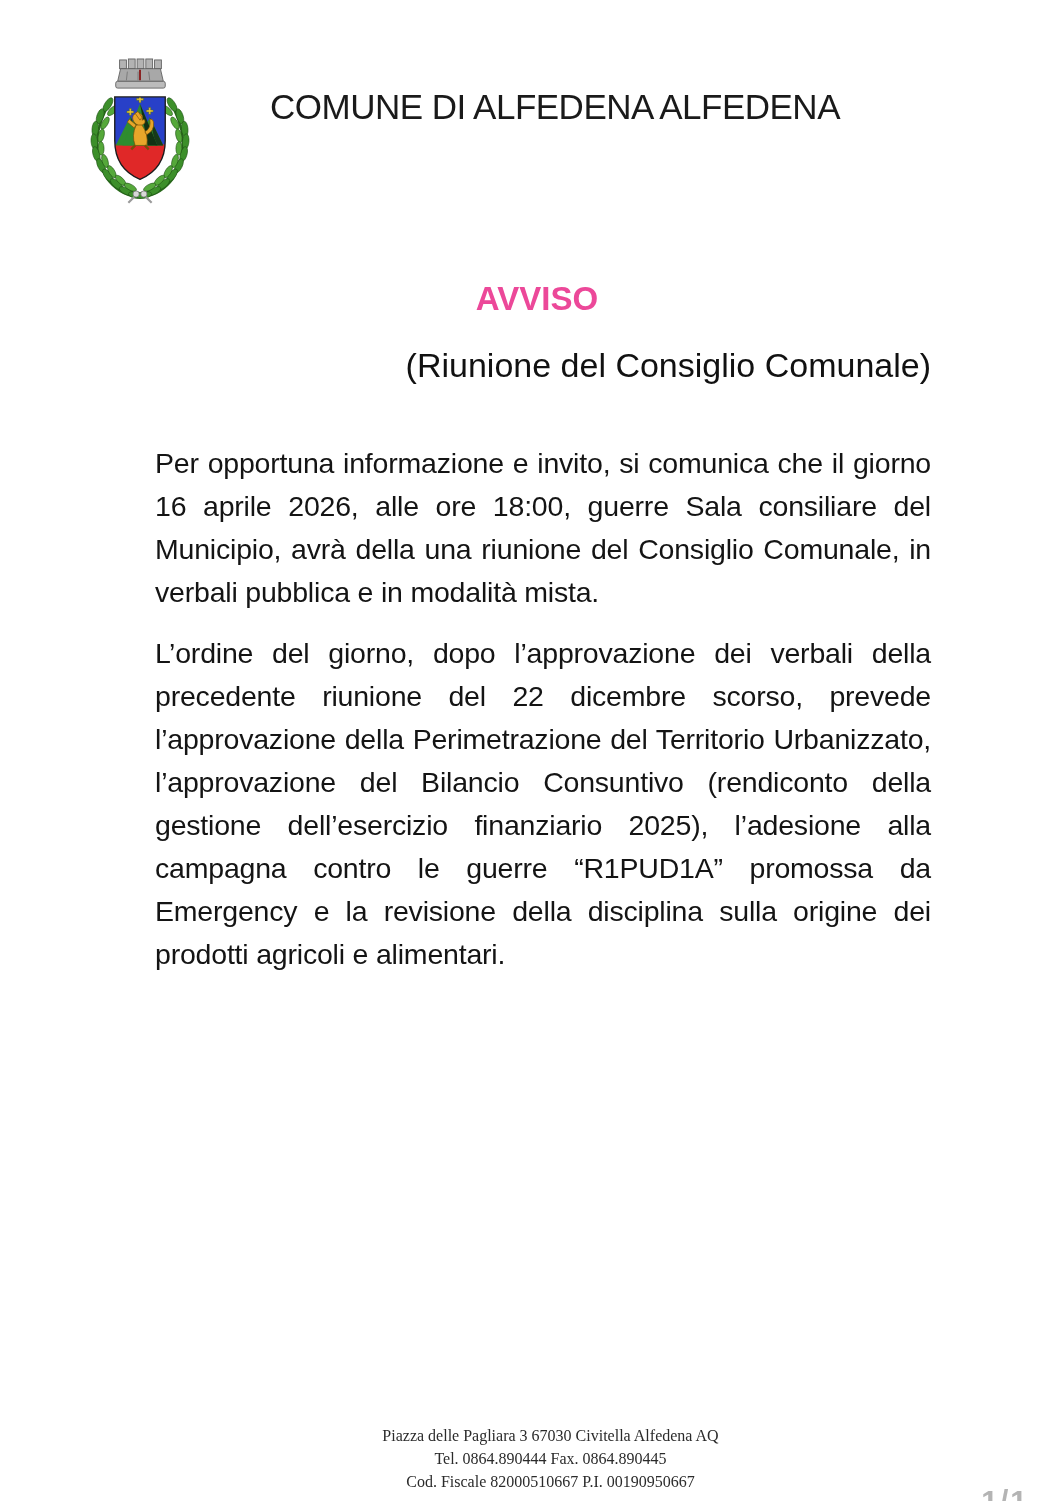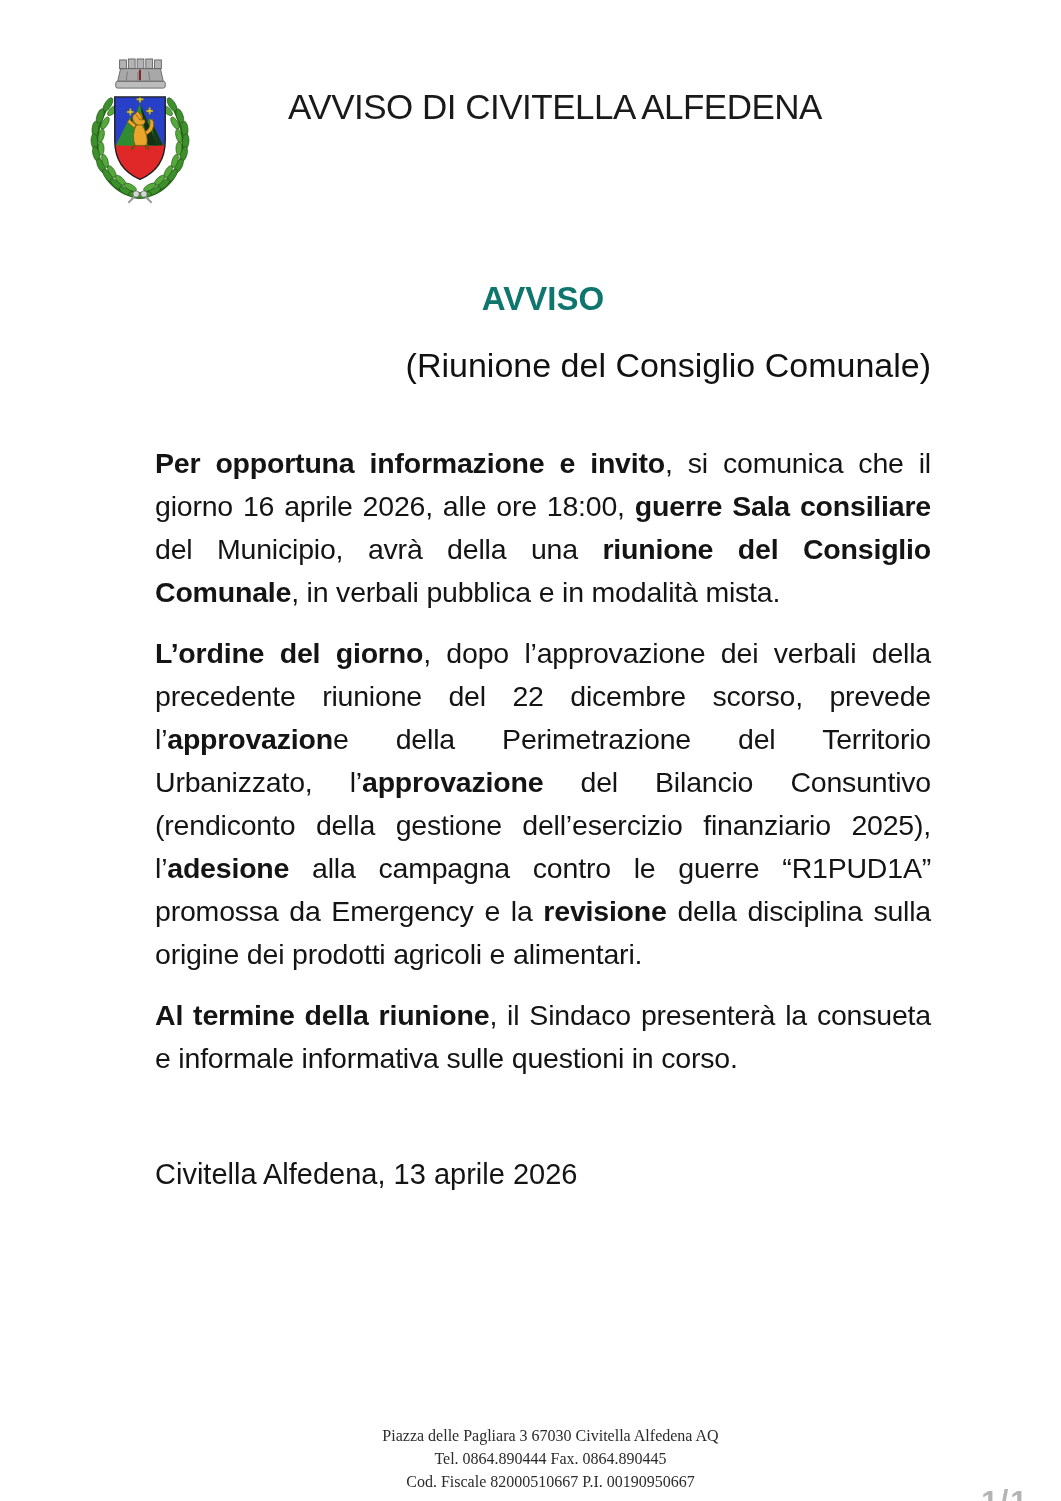--- a/index.html
+++ b/index.html
@@ -8,34 +8,34 @@
     background:#ffffff;overflow:hidden;
     font-family:"Liberation Sans",sans-serif;color:#141414;
   }
   .crest{position:absolute;left:72px;top:46px;width:136px;height:160px;}
   .header-text{
     position:absolute;left:205px;top:84px;width:700px;
     text-align:center;font-size:35px;line-height:46px;color:#1a1a1a;
     letter-spacing:-0.5px;
   }
   .notice-title{
-    position:absolute;left:155px;top:280px;width:776px;
-    text-align:center;font-size:33px;font-weight:700;color:#0f766e;
+    position:absolute;left:149px;top:280px;width:776px;
+    text-align:center;font-size:33px;font-weight:700;color:#ec4899;
   }
   .notice-subtitle{
     position:absolute;left:155px;top:346px;width:776px;
     text-align:right;font-size:34px;color:#111;
   }
   .notice-body{
     position:absolute;left:155px;top:442px;width:776px;
     font-size:28.5px;line-height:43px;text-align:justify;
     letter-spacing:-0.2px;
   }
   .notice-body p{margin:0 0 18px 0;}
-  .b{font-weight:700;}
+  .b{font-weight:400;}
   .dateline{
     position:absolute;left:155px;top:1158px;width:776px;
     font-size:29px;color:#141414;
   }
   .footer{
     position:absolute;left:20px;top:1424px;width:1061px;
     text-align:center;font-family:"Liberation Serif",serif;
     font-size:16px;line-height:23px;color:#2b2b2b;
   }
   .page-indicator{
@@ -141,33 +141,31 @@
         <path d="M64,82 L57,76 L59,73 L66,79 Z"></path>
         <path d="M70,74 L65,67 L68,65 L72,71 Z"></path>
         <path d="M75,86 Q82,82 80,73 Q83,72 84,76 Q85,85 77,89 Z"></path>
         <path d="M65,100 L61,104 M75,100 L79,104" stroke-width="2.4"></path>
       </g>
     </g>
     <path d="M44,50 L96,50 L96,95 Q96,124 70,135 Q44,124 44,95 Z" fill="none" stroke="#1c1c1c" stroke-width="1.4"></path>
   </svg>
 
   <div class="header-text">
-    <div>AVVISO DI CIVITELLA ALFEDENA</div>
+    <div>COMUNE DI ALFEDENA ALFEDENA</div>
   </div>
 
   <div class="notice-title">AVVISO</div>
   <div class="notice-subtitle">(Riunione del Consiglio Comunale)</div>
 
   <div class="notice-body">
       <p><span class="b">Per opportuna informazione e invito</span><span>, si comunica che il giorno 16 aprile 2026, alle ore 18:00, </span><span class="b">guerre Sala consiliare</span><span> del Municipio, avrà della una </span><span class="b">riunione del Consiglio Comunale</span><span>, in verbali pubblica e in modalità mista.</span></p>
       <p><span class="b">L’ordine del giorno</span><span>, dopo l’approvazione dei verbali della precedente riunione del 22 dicembre scorso, prevede l’</span><span class="b">approvazion</span><span>e della Perimetrazione del Territorio Urbanizzato, l’</span><span class="b">approvazione</span><span> del Bilancio Consuntivo (rendiconto della gestione dell’esercizio finanziario 2025), l’</span><span class="b">adesione</span><span> alla campagna contro le guerre “R1PUD1A” promossa da Emergency e la </span><span class="b">revisione</span><span> della disciplina sulla origine dei prodotti agricoli e alimentari.</span></p>
-      <p><span class="b">Al termine della riunione</span><span>, il Sindaco presenterà la consueta e informale informativa sulle questioni in corso.</span></p>
     </div>
 
-  <div class="dateline">Civitella Alfedena, 13 aprile 2026</div>
 
   <div class="footer">
     <div>Piazza delle Pagliara 3 67030 Civitella Alfedena AQ</div>
     <div>Tel. 0864.890444 Fax. 0864.890445</div>
     <div>Cod. Fiscale 82000510667 P.I. 00190950667</div>
   </div>
 
   <div class="page-indicator">1/1</div>
 
 </div>

